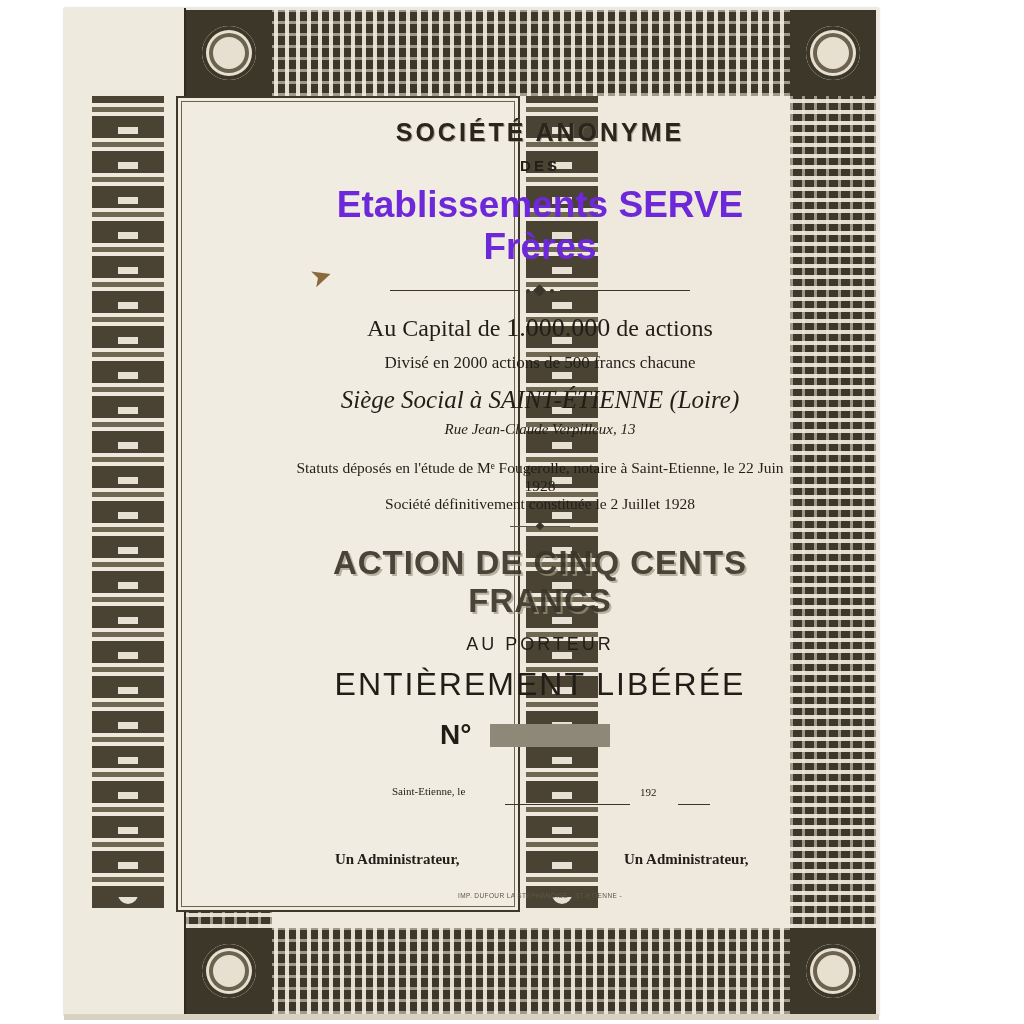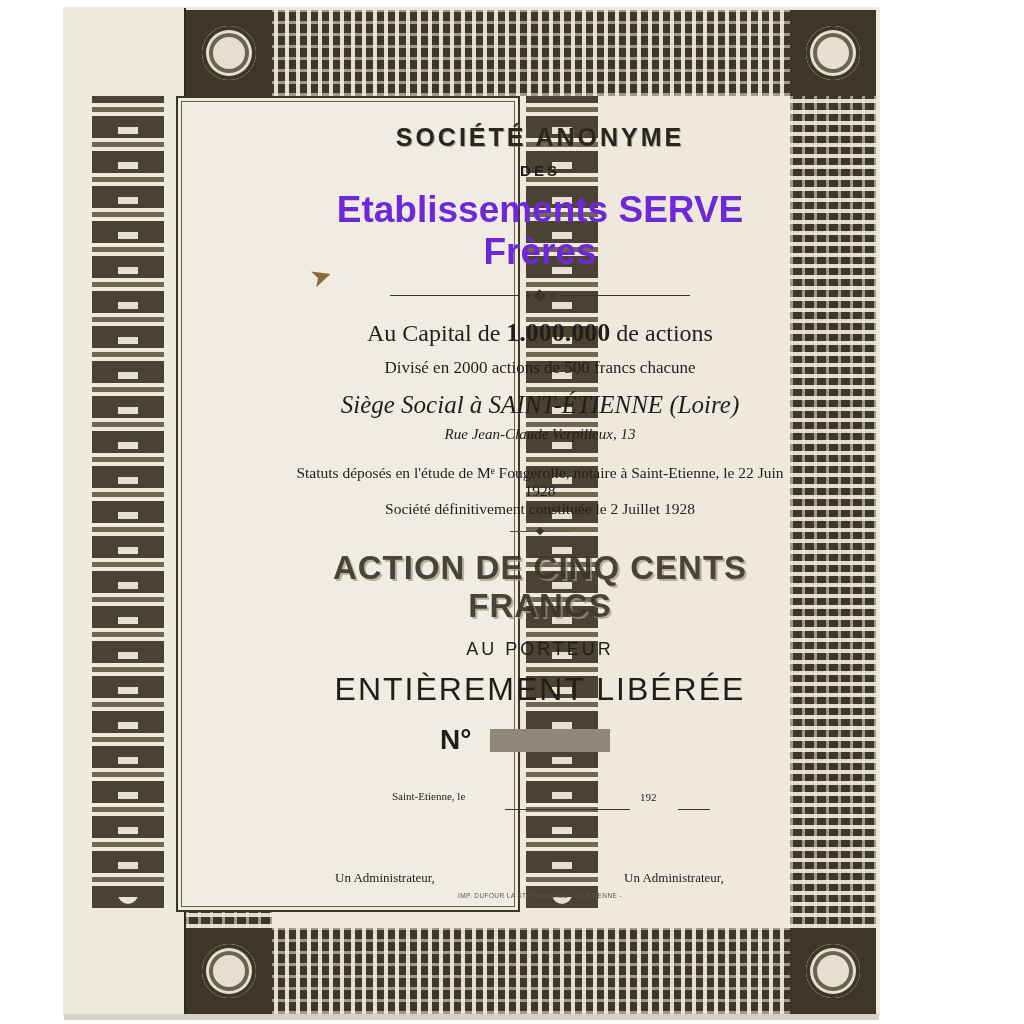--- a/index.html
+++ b/index.html
@@ -174,21 +174,21 @@
     position: absolute;
     left: 280px;
     top: 104px;
     width: 520px;
     height: 812px;
     text-align: center;
     color: #211d17;
   }
 
   .line-sa {
-    margin-top: 19px;
+    margin-top: 14px;
     font-family: "Liberation Sans", sans-serif;
     font-weight: bold;
     font-size: 25px;
     letter-spacing: 3px;
     color: #2a251d;
     text-shadow: 1px 1px 0 rgba(120,110,90,0.55);
   }
   .line-des {
     margin-top: 10px;
     font-family: "Liberation Sans", sans-serif;
@@ -237,21 +237,21 @@
   }
   .divider .dot.dl { left: 136px; }
   .divider .dot.dr { right: 136px; }
 
   .line-capital {
     margin-top: 18px;
     font-family: "Liberation Serif", serif;
     font-size: 24px;
   }
   .line-capital b {
-    font-weight: bold;
+    font-weight: normal;
     font-size: 26px;
   }
   .line-divided {
     margin-top: 10px;
     font-family: "Liberation Serif", serif;
     font-size: 17px;
   }
   .line-siege {
     margin-top: 13px;
     font-family: "Liberation Serif", serif;
@@ -367,25 +367,26 @@
   .date-line2 {
     position: absolute;
     left: 398px;
     top: 19px;
     width: 32px;
     height: 1px;
     background: #3a342a;
   }
 
   .signatures {
-    margin-top: 56px;
+    margin-top: 42px;
     position: relative;
     height: 20px;
     font-family: "Liberation Serif", serif;
-    font-size: 13px;
+    font-size: 15px;
+    font-weight: bold;
   }
   .sig-left  { position: absolute; left: 55px;  top: 0; }
   .sig-right { position: absolute; left: 344px; top: 0; }
 
   .printer {
     position: absolute;
     left: 0;
     top: 788px;
     width: 520px;
     text-align: center;

